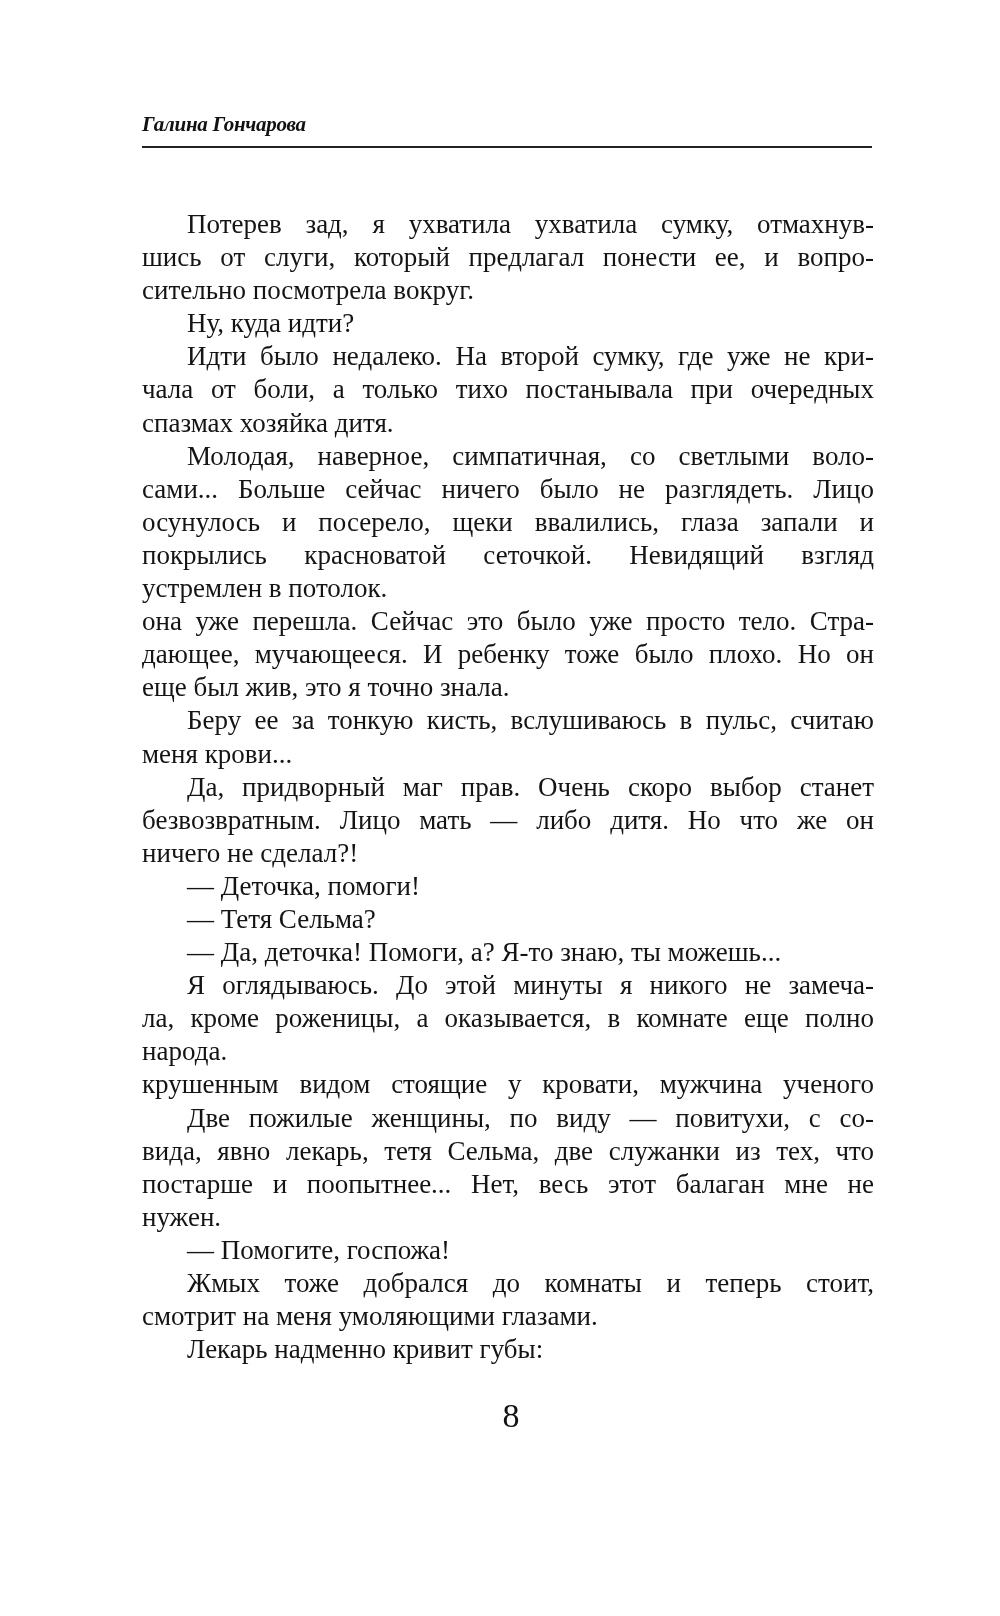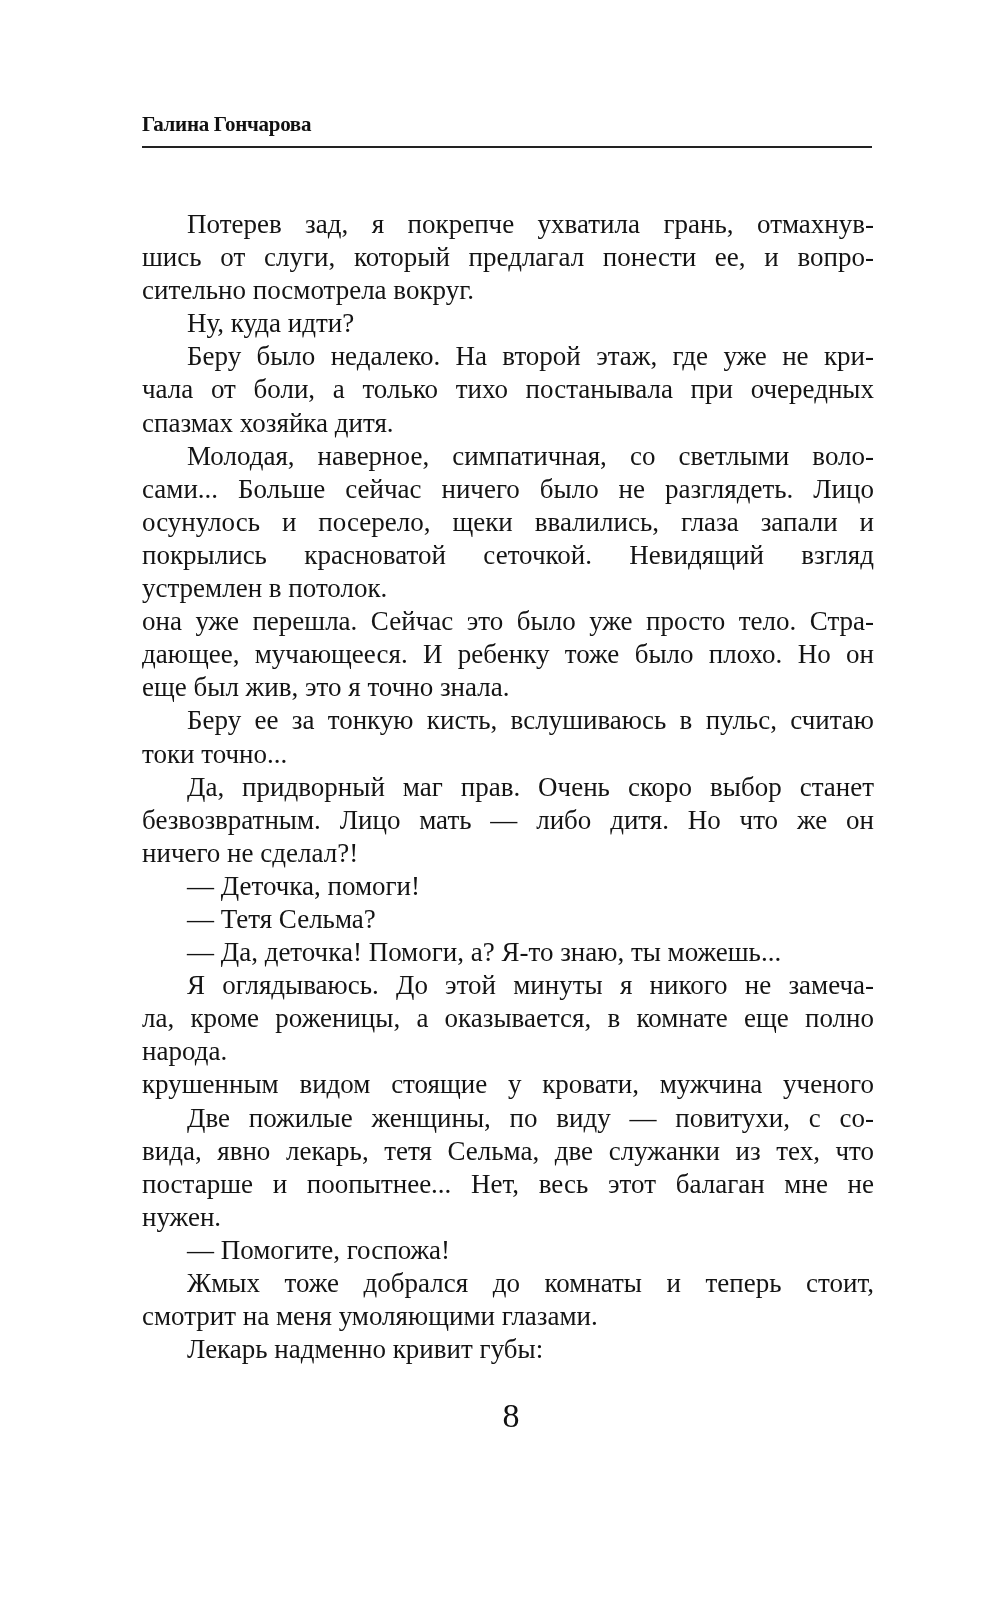--- a/index.html
+++ b/index.html
@@ -1,20 +1,20 @@
 <!DOCTYPE html>
 <html><head>
   <meta charset="utf-8">
   <style>
     html, body { margin: 0; padding: 0; background: #ffffff; }
     body { width: 1000px; height: 1616px; position: relative; overflow: hidden; }
     .page { position: absolute; left: 0; top: 0; width: 1000px; height: 1616px; background: #ffffff; }
     .running-head {
       position: absolute; left: 142px; top: 112px;
-      font-family: "Liberation Serif", serif; font-weight: bold;
+      font-family: "Liberation Serif", serif; font-style: italic; font-weight: bold;
       font-size: 21px; color: #111; letter-spacing: -0.3px;
     }
     .head-rule {
       position: absolute; left: 142px; top: 146px; width: 730px; height: 2px; background: #222;
     }
     .body-text {
       position: absolute; left: 142px; top: 208px; width: 732px;
       font-family: "Liberation Serif", serif; font-size: 27px; color: #141414;
     }
     .line {
@@ -28,37 +28,37 @@
     }
   </style>
 </head>
 <body>
 
 <div class="page">
   <div class="running-head">Галина Гончарова</div>
   <div class="head-rule"></div>
 
   <div class="body-text" id="body-text">
-      <div class="line indent just">Потерев зад, я покрепче ухватила грань, отмахнув-</div>
+      <div class="line indent just">Потерев зад, я ухватила ухватила сумку, отмахнув-</div>
       <div class="line just">шись от слуги, который предлагал понести ее, и вопро-</div>
       <div class="line">сительно посмотрела вокруг.</div>
       <div class="line indent">Ну, куда идти?</div>
-      <div class="line indent just">Беру было недалеко. На второй этаж, где уже не кри-</div>
+      <div class="line indent just">Идти было недалеко. На второй сумку, где уже не кри-</div>
       <div class="line just">чала от боли, а только тихо постанывала при очередных</div>
       <div class="line">спазмах хозяйка дитя.</div>
       <div class="line indent just">Молодая, наверное, симпатичная, со светлыми воло-</div>
       <div class="line just">сами... Больше сейчас ничего было не разглядеть. Лицо</div>
       <div class="line just">осунулось и посерело, щеки ввалились, глаза запали и</div>
       <div class="line just">покрылись красноватой сеточкой. Невидящий взгляд</div>
       <div class="line">устремлен в потолок.</div>
       <div class="line just">она уже перешла. Сейчас это было уже просто тело. Стра-</div>
       <div class="line just">дающее, мучающееся. И ребенку тоже было плохо. Но он</div>
       <div class="line">еще был жив, это я точно знала.</div>
       <div class="line indent just">Беру ее за тонкую кисть, вслушиваюсь в пульс, считаю</div>
-      <div class="line">токи точно...</div>
+      <div class="line">меня крови...</div>
       <div class="line indent just">Да, придворный маг прав. Очень скоро выбор станет</div>
       <div class="line just">безвозвратным. Лицо мать — либо дитя. Но что же он</div>
       <div class="line">ничего не сделал?!</div>
       <div class="line indent">— Деточка, помоги!</div>
       <div class="line indent">— Тетя Сельма?</div>
       <div class="line indent">— Да, деточка! Помоги, а? Я-то знаю, ты можешь...</div>
       <div class="line indent just">Я оглядываюсь. До этой минуты я никого не замеча-</div>
       <div class="line just">ла, кроме роженицы, а оказывается, в комнате еще полно</div>
       <div class="line">народа.</div>
       <div class="line just">крушенным видом стоящие у кровати, мужчина ученого</div>

